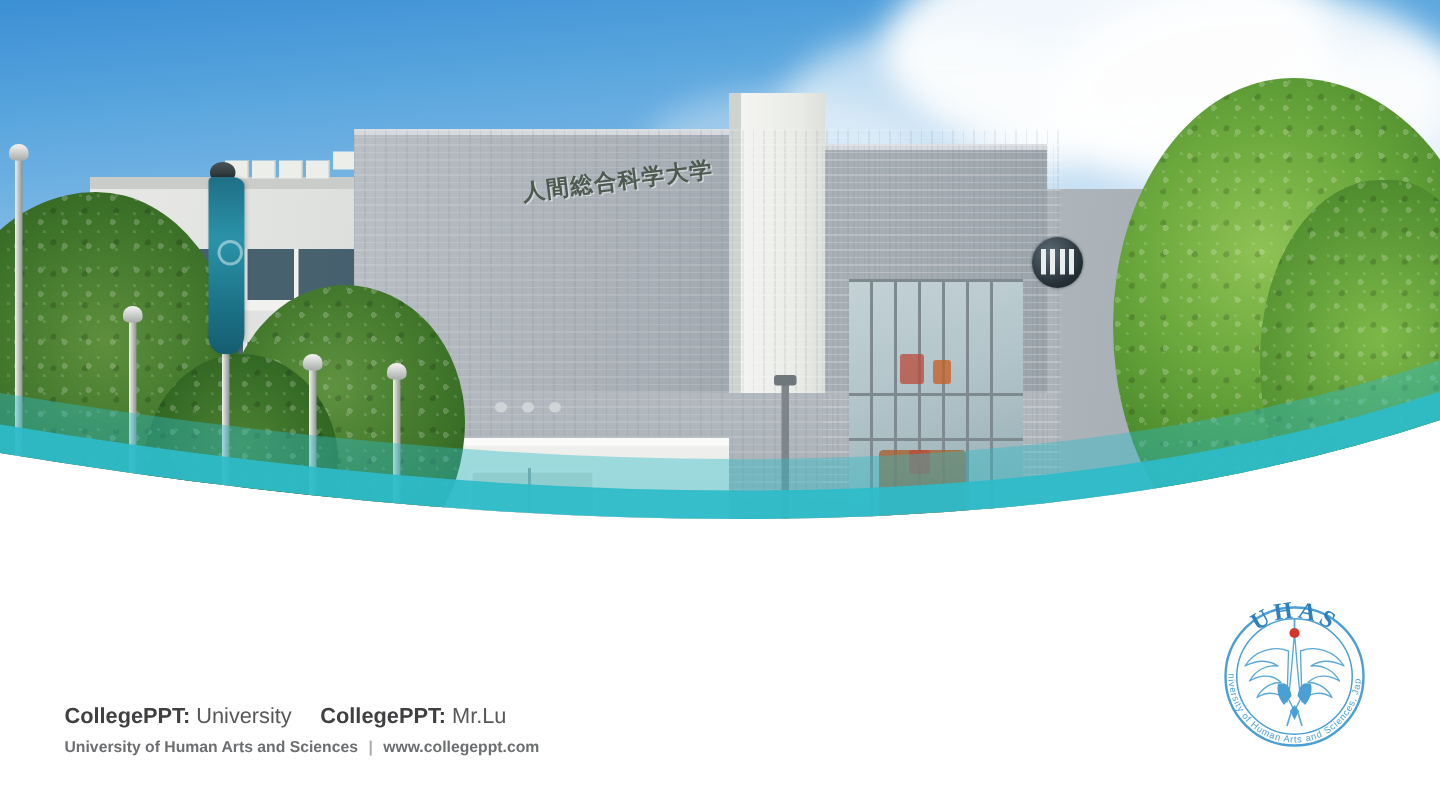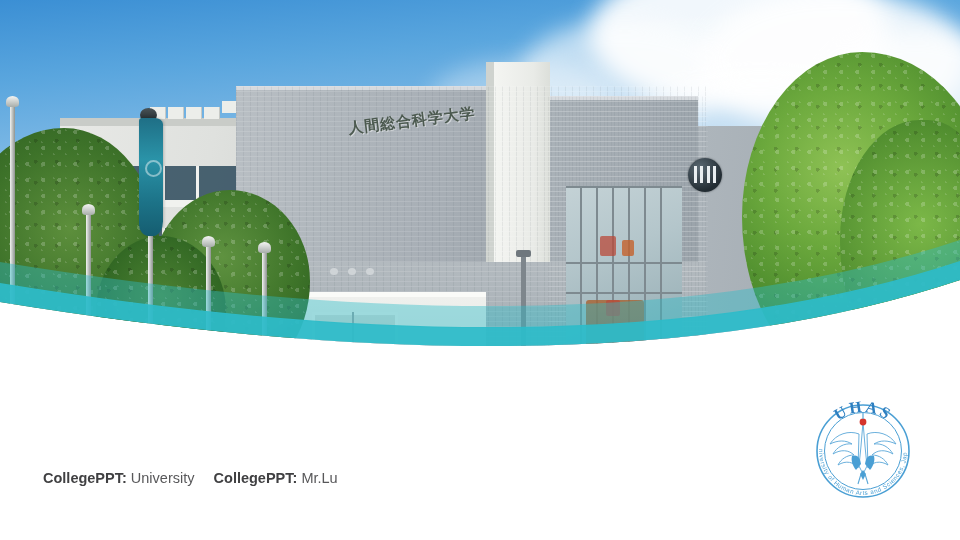--- a/index.html
+++ b/index.html
@@ -283,20 +283,25 @@
 
 
   <div id="meta">
     <span class="lbl">CollegePPT:</span>
     <span>University</span>
     <span class="sep"></span>
     <span class="lbl">CollegePPT:</span>
     <span>Mr.Lu</span>
   </div>
 
+  <div id="org">
+    <span>University of Human Arts and Sciences</span>
+    <span class="divider">|</span>
+    <span>www.collegeppt.com</span>
+  </div>
 
   <svg id="logo" viewBox="0 0 102 102">
     <defs>
       <path id="ringTop" d="M 12,51 A 39,39 0 0 1 90,51" fill="none"></path>
       <path id="ringBot" d="M 7,51 A 44,44 0 0 0 95,51" fill="none"></path>
     </defs>
     <circle cx="51" cy="51" r="46" fill="none" stroke="#4a9fd4" stroke-width="1.6"></circle>
     <circle cx="51" cy="51" r="38.5" fill="none" stroke="#4a9fd4" stroke-width="1"></circle>
 
     <text font-family="'Liberation Serif',serif" font-size="16" font-weight="bold" fill="#2e7fc0" letter-spacing="2.4">

